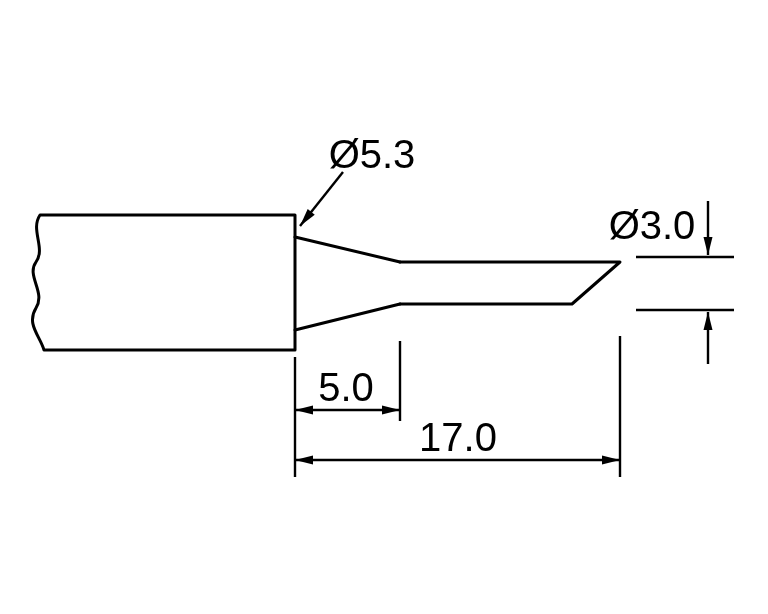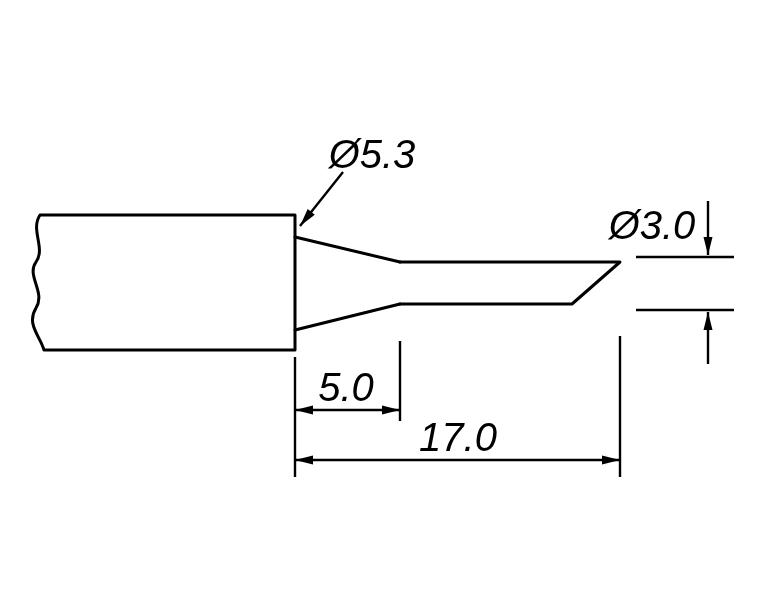--- a/index.html
+++ b/index.html
@@ -7,21 +7,20 @@
     padding: 0;
     background: #ffffff;
   }
   .page {
     width: 768px;
     height: 614px;
     background: #ffffff;
     position: relative;
     font-family: "Liberation Sans", sans-serif;
     overflow: hidden;
-    font-style: italic;
   }
   svg { display: block; }
   .part {
     fill: none;
     stroke: #000000;
     stroke-width: 3;
     stroke-linejoin: round;
     stroke-linecap: round;
   }
   .partfill {

